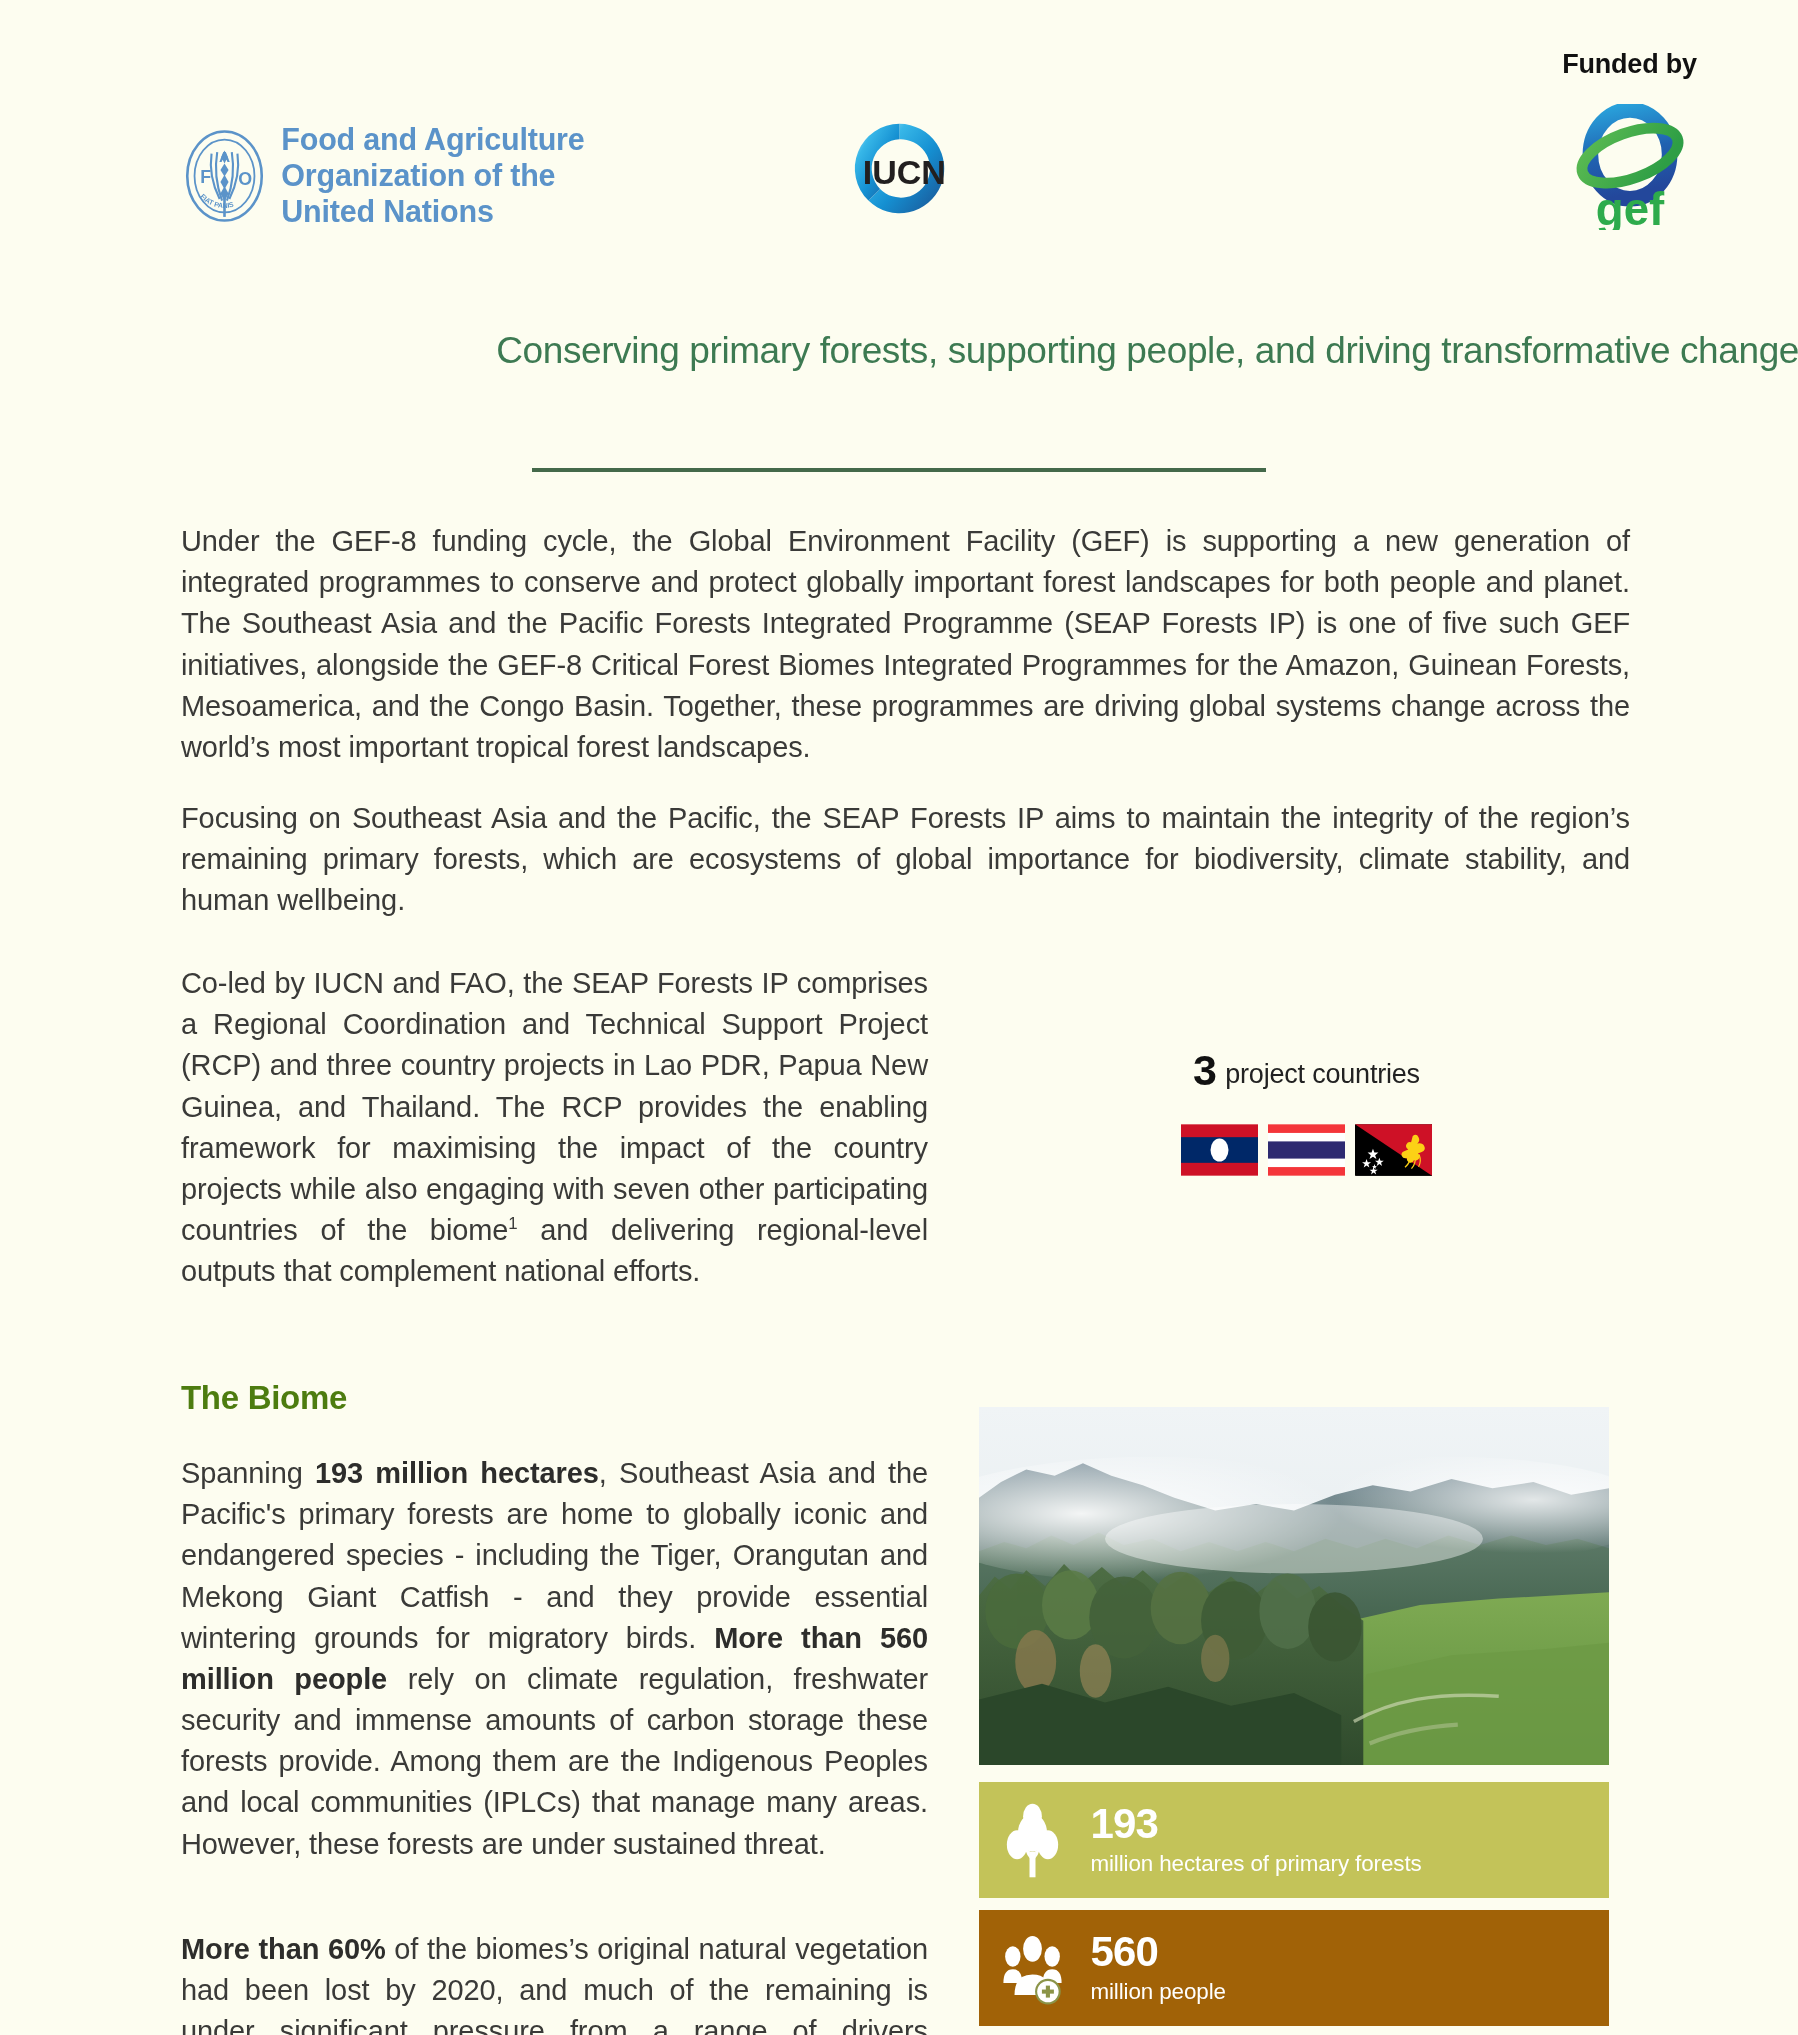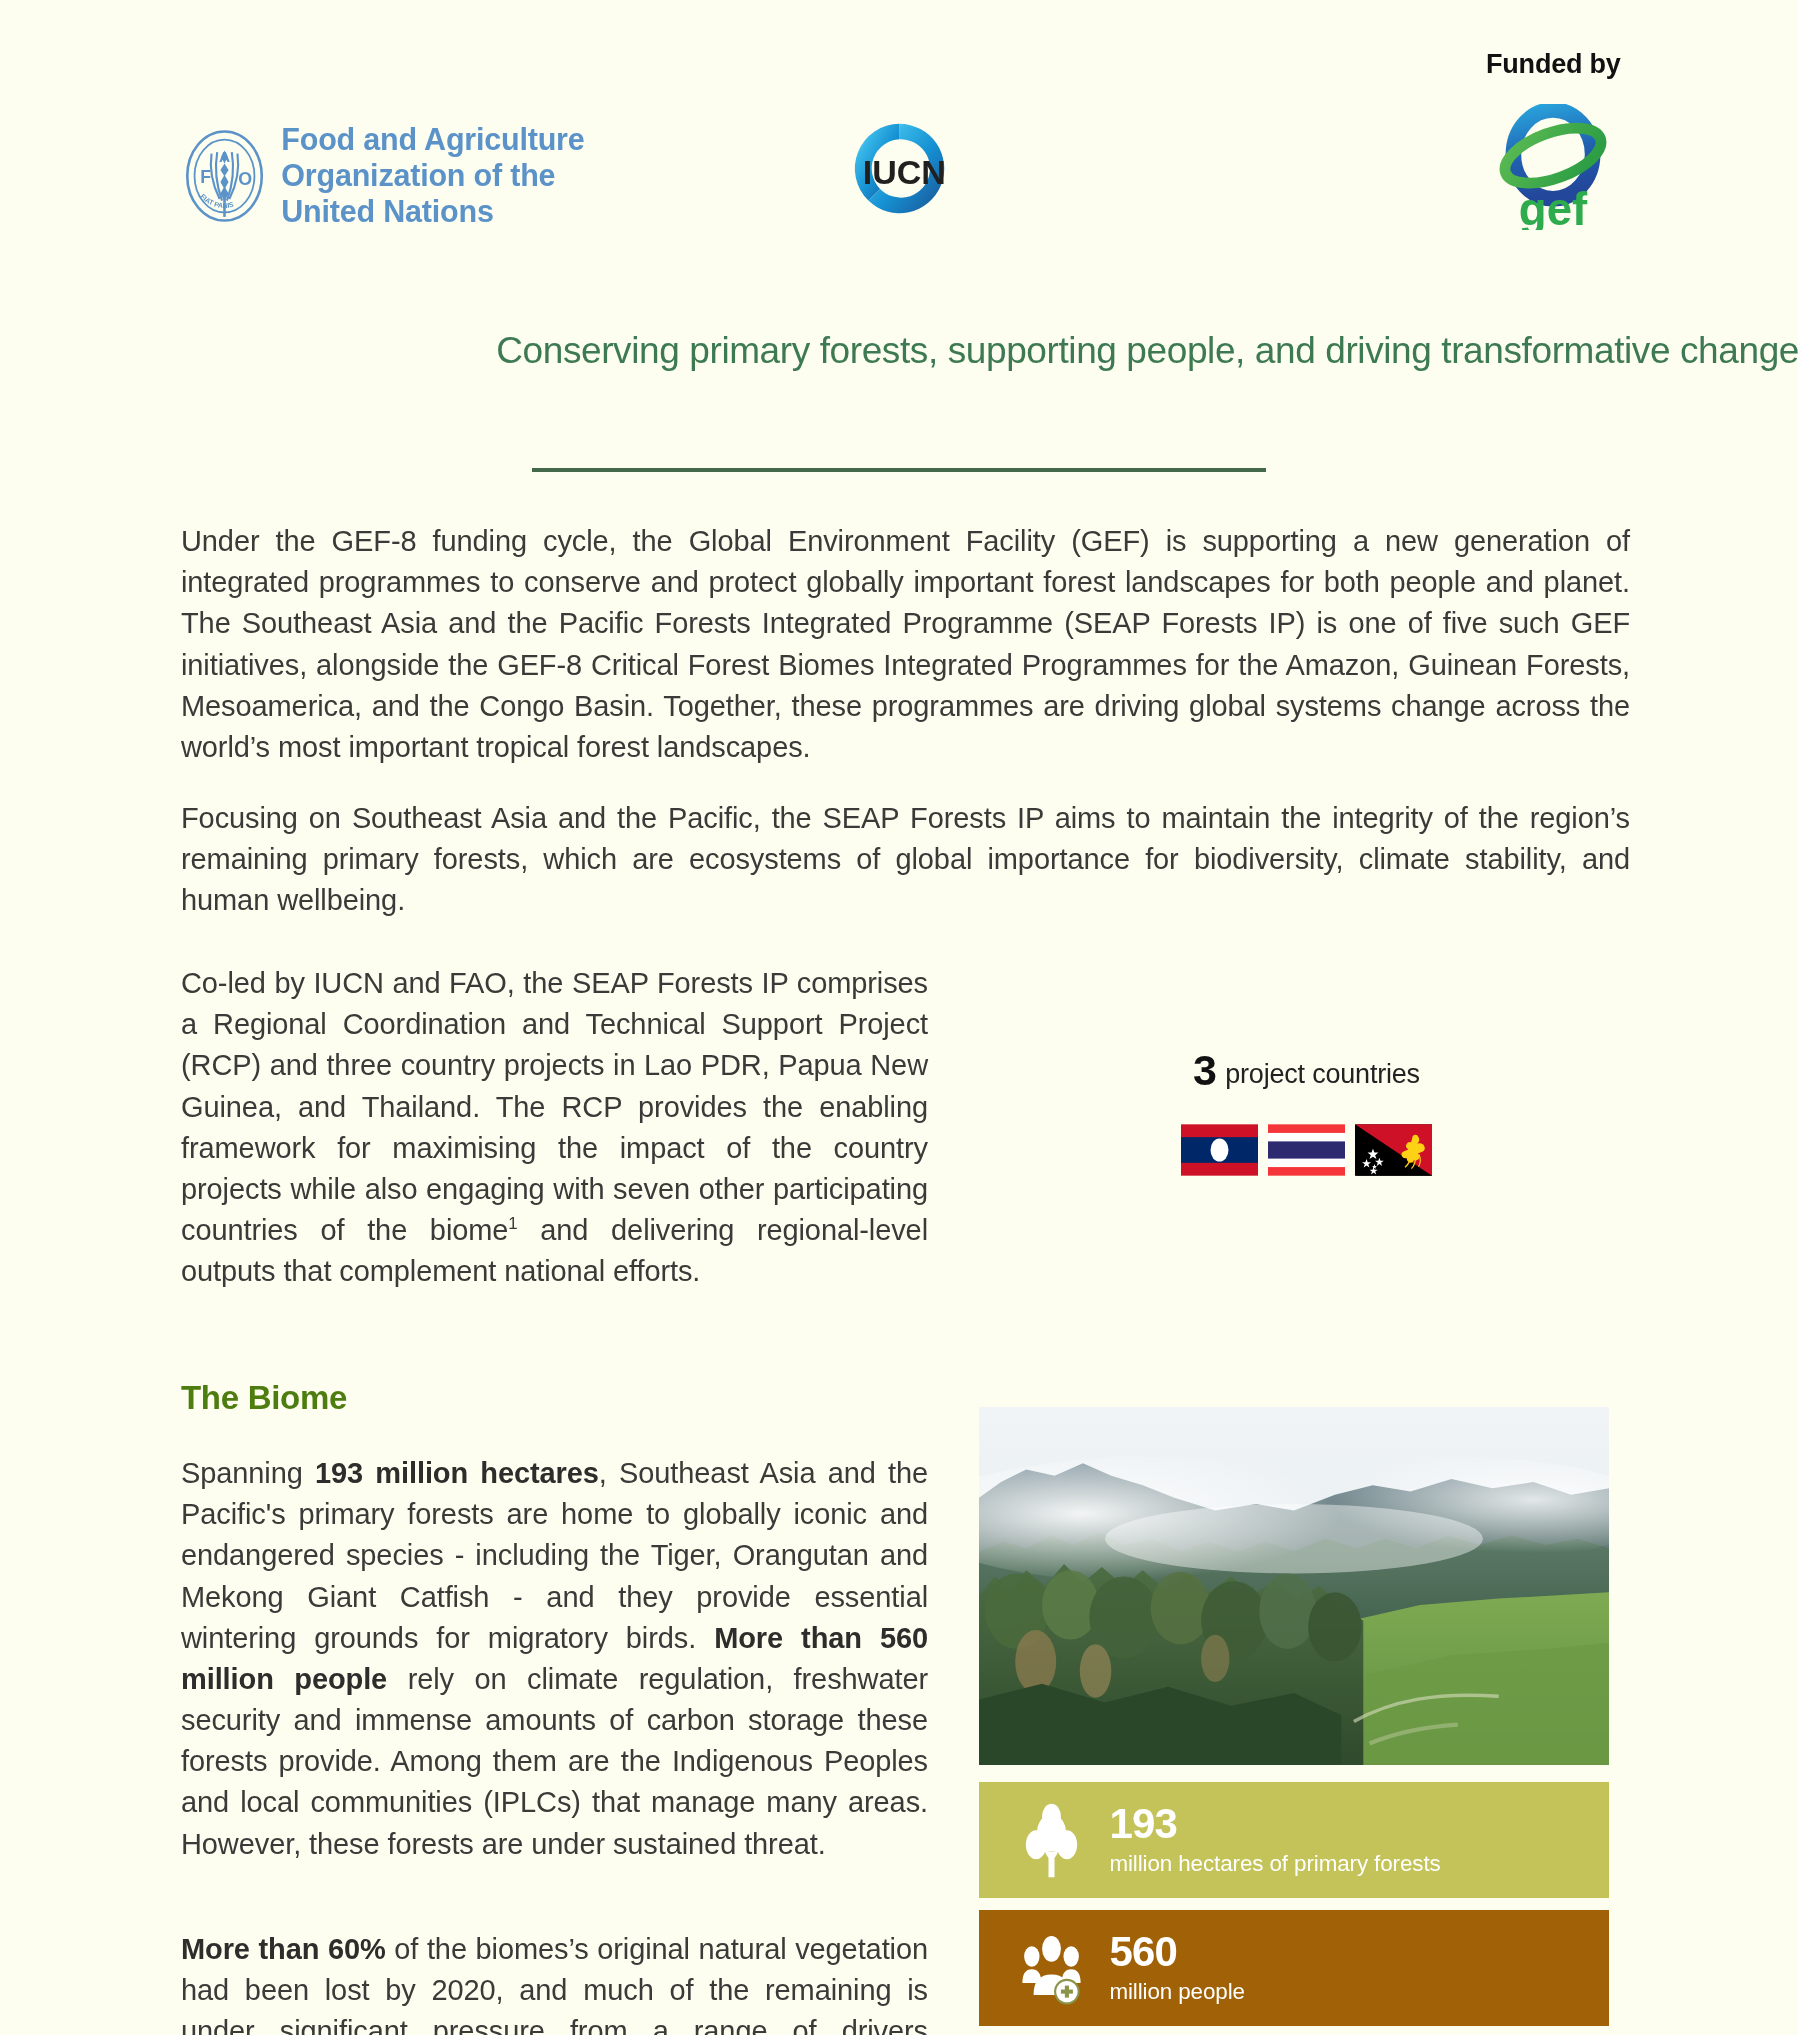--- a/index.html
+++ b/index.html
@@ -12,21 +12,21 @@
     overflow:hidden;
   }
   .page{position:relative;width:1799px;height:2544px;background:#fdfdf0;}
 
   
   .header{position:absolute;top:0;left:0;width:1799px;height:285px;}
   .fao-logo{position:absolute;left:184px;top:122px;display:flex;align-items:center;gap:16.3px;}
   .fao-mark{width:81px;height:94px;flex:0 0 auto;}
   .fao-text{color:#5b93c9;font-weight:bold;font-size:30.5px;line-height:1.18;letter-spacing:-0.2px;}
   .iucn-logo{position:absolute;left:826px;top:118px;width:147px;height:102px;}
-  .gef-block{position:absolute;left:1486px;top:49px;width:171px;text-align:left;}
+  .gef-block{position:absolute;left:1544px;top:49px;width:171px;text-align:center;}
   .funded-by{font-size:27px;font-weight:bold;color:#111;letter-spacing:-0.2px;}
   .gef-mark{margin-top:23.6px;width:134px;height:126px;}
 
   
   .title-wrap{position:absolute;top:322px;left:0;width:1799px;text-align:center;}
   .doc-title{font-size:44px;font-weight:bold;color:#2f6141;letter-spacing:-0.6px;line-height:1.1;}
   .doc-subtitle{margin-top:8px;font-size:37px;color:#3d7a52;letter-spacing:-0.4px;line-height:1.15;text-align:right;}
   .rule{position:absolute;top:468px;left:532px;width:734px;height:4.1px;background:#44694a;}
 
   
@@ -55,21 +55,21 @@
   .c-lbl{font-size:27px;color:#222;letter-spacing:-0.2px;margin-left:9px;}
   .flags{display:flex;gap:9.8px;justify-content:center;margin-top:28.5px;}
   .flag{width:77px;height:52px;flex:0 0 auto;}
 
   
   .photo{position:absolute;left:979px;top:1407px;width:630px;height:358px;overflow:hidden;}
   .photo svg{display:block;width:100%;height:100%;}
 
   
   .cards{position:absolute;left:979px;top:1782px;width:630px;}
-  .card{display:flex;align-items:center;height:116px;margin-bottom:12.2px;padding-left:37px;box-sizing:border-box;}
+  .card{display:flex;align-items:center;height:116px;margin-bottom:12.2px;padding-left:18px;box-sizing:border-box;}
   .card.c1{background:#c3c359;}
   .card.c2{background:#a16207;}
   .card-icon{width:71px;height:77px;flex:0 0 auto;}
   .card-text{margin-left:22.4px;color:#ffffff;}
   .card-num{font-size:42px;font-weight:bold;line-height:1;letter-spacing:-0.8px;}
   .card-sub{font-size:22.4px;margin-top:6.5px;letter-spacing:-0.1px;}
 </style>
 </head>
 <body>
 

